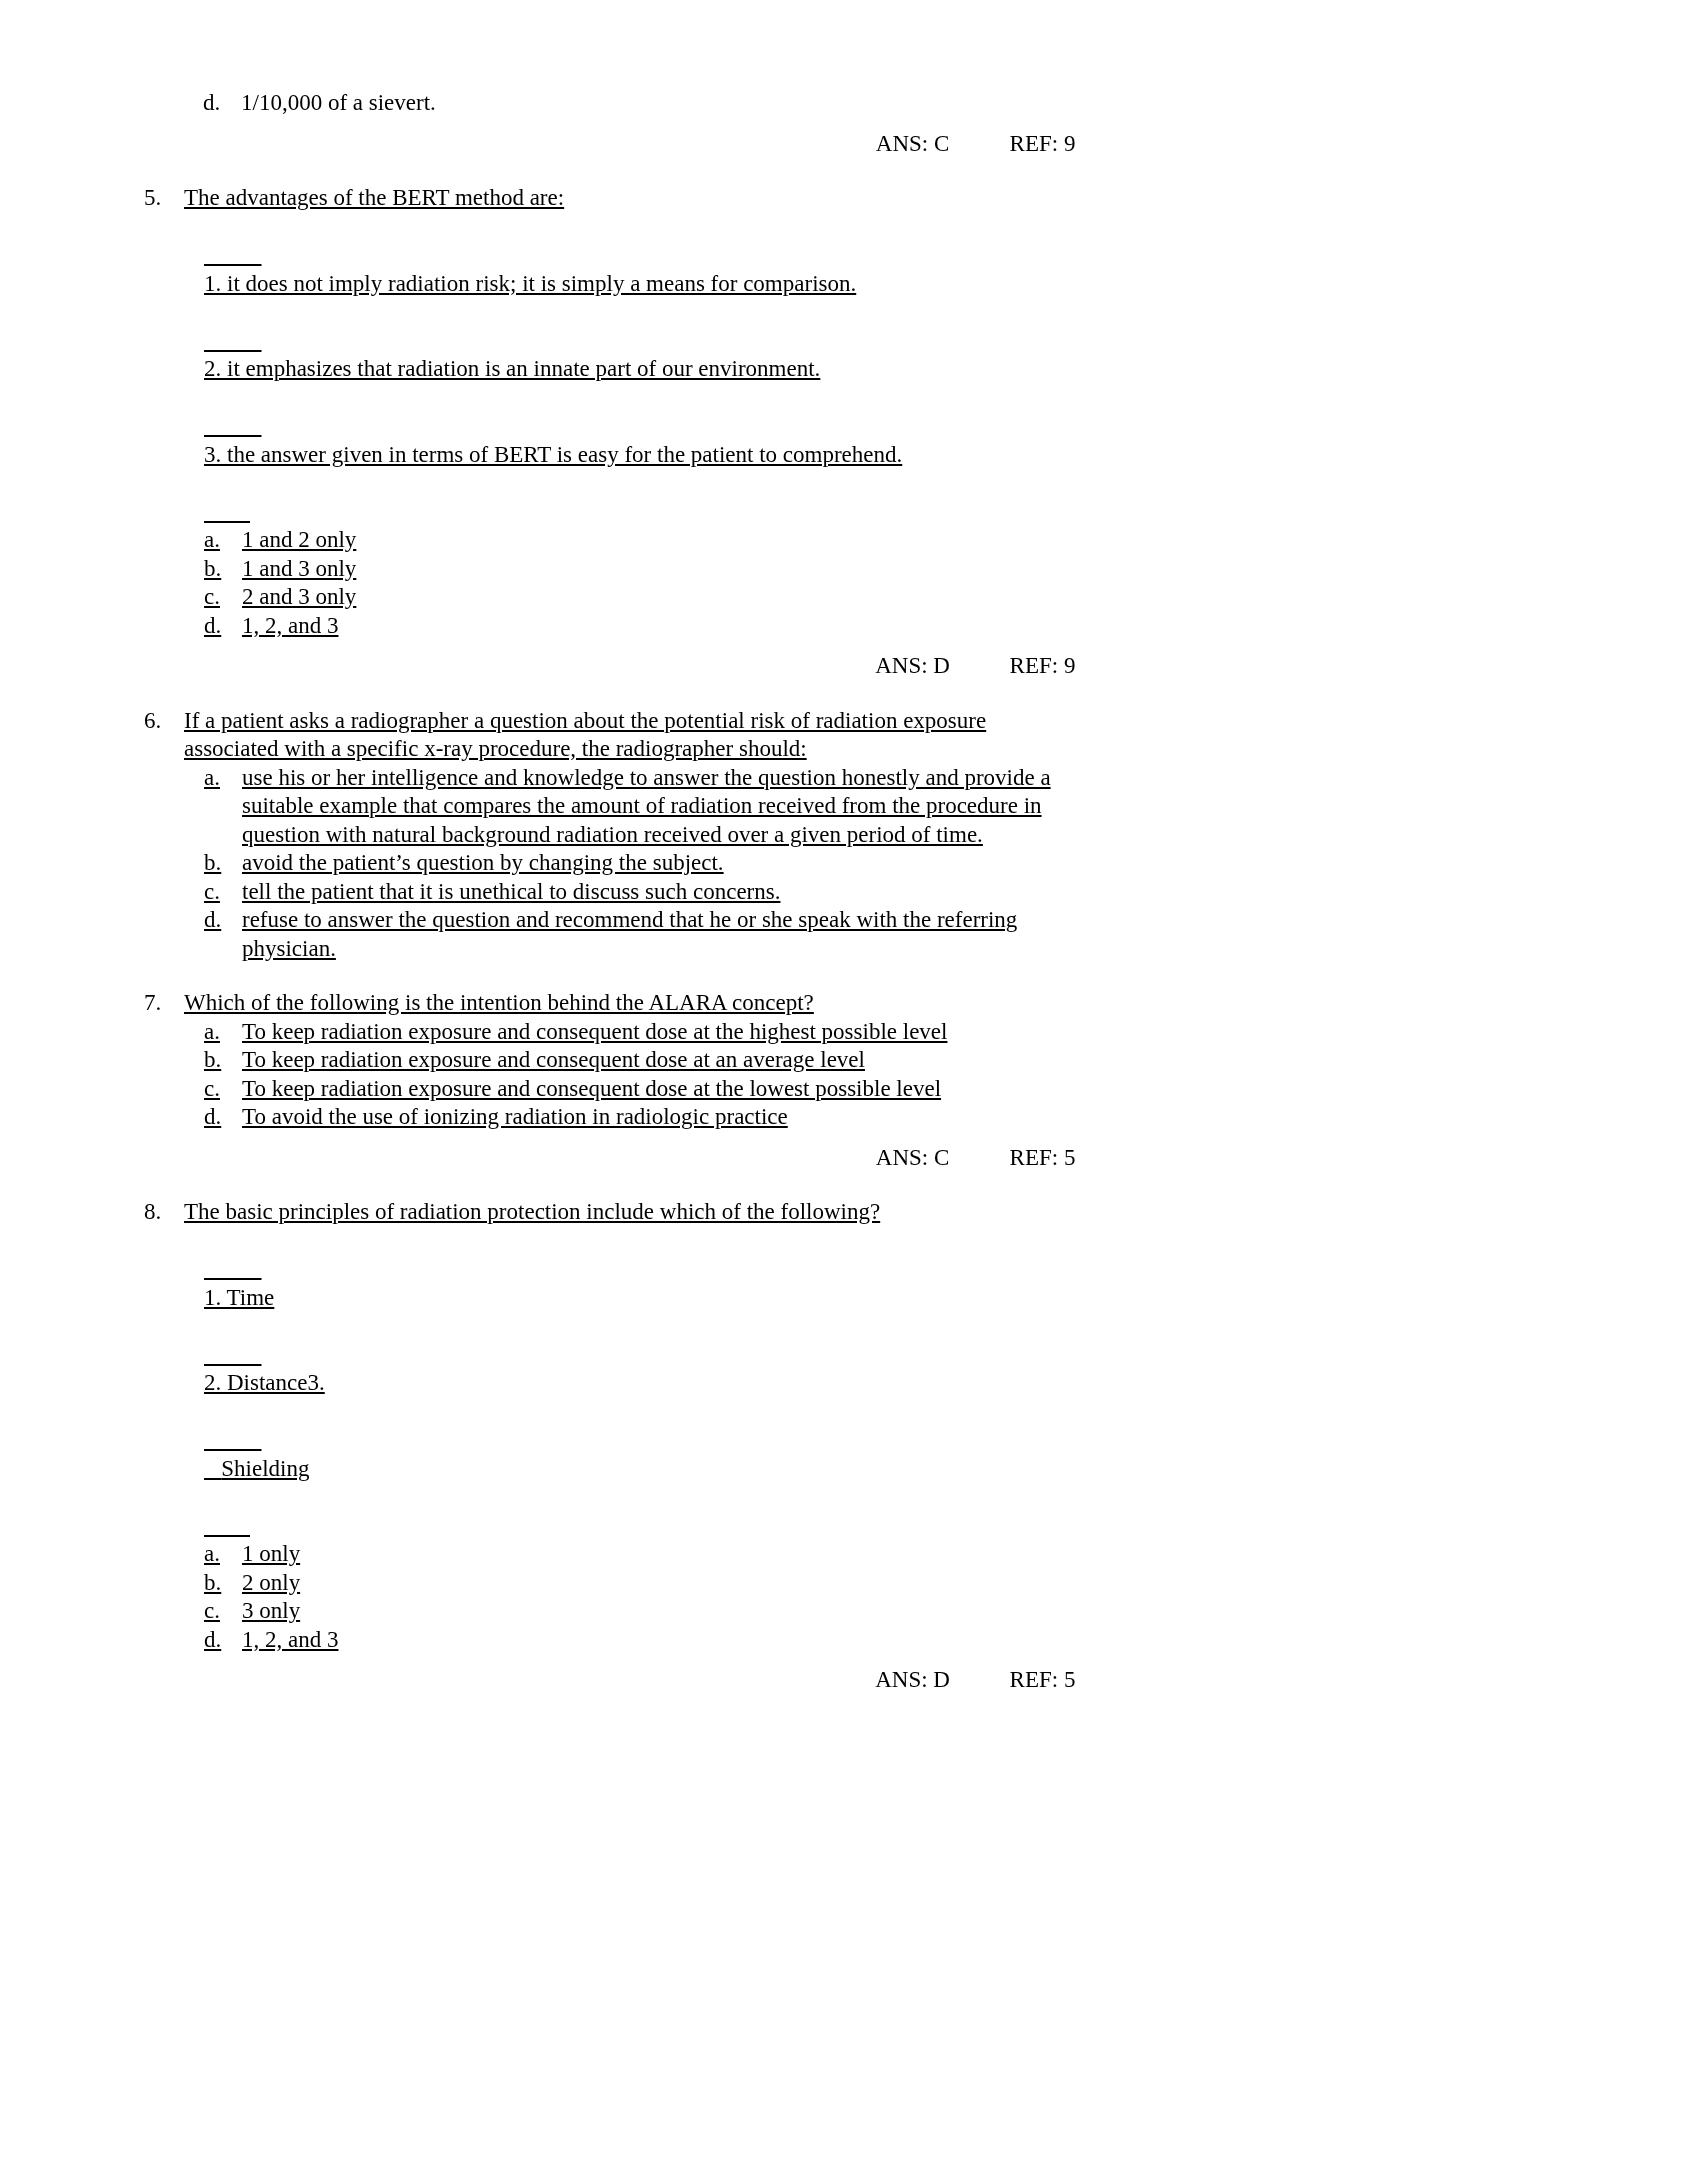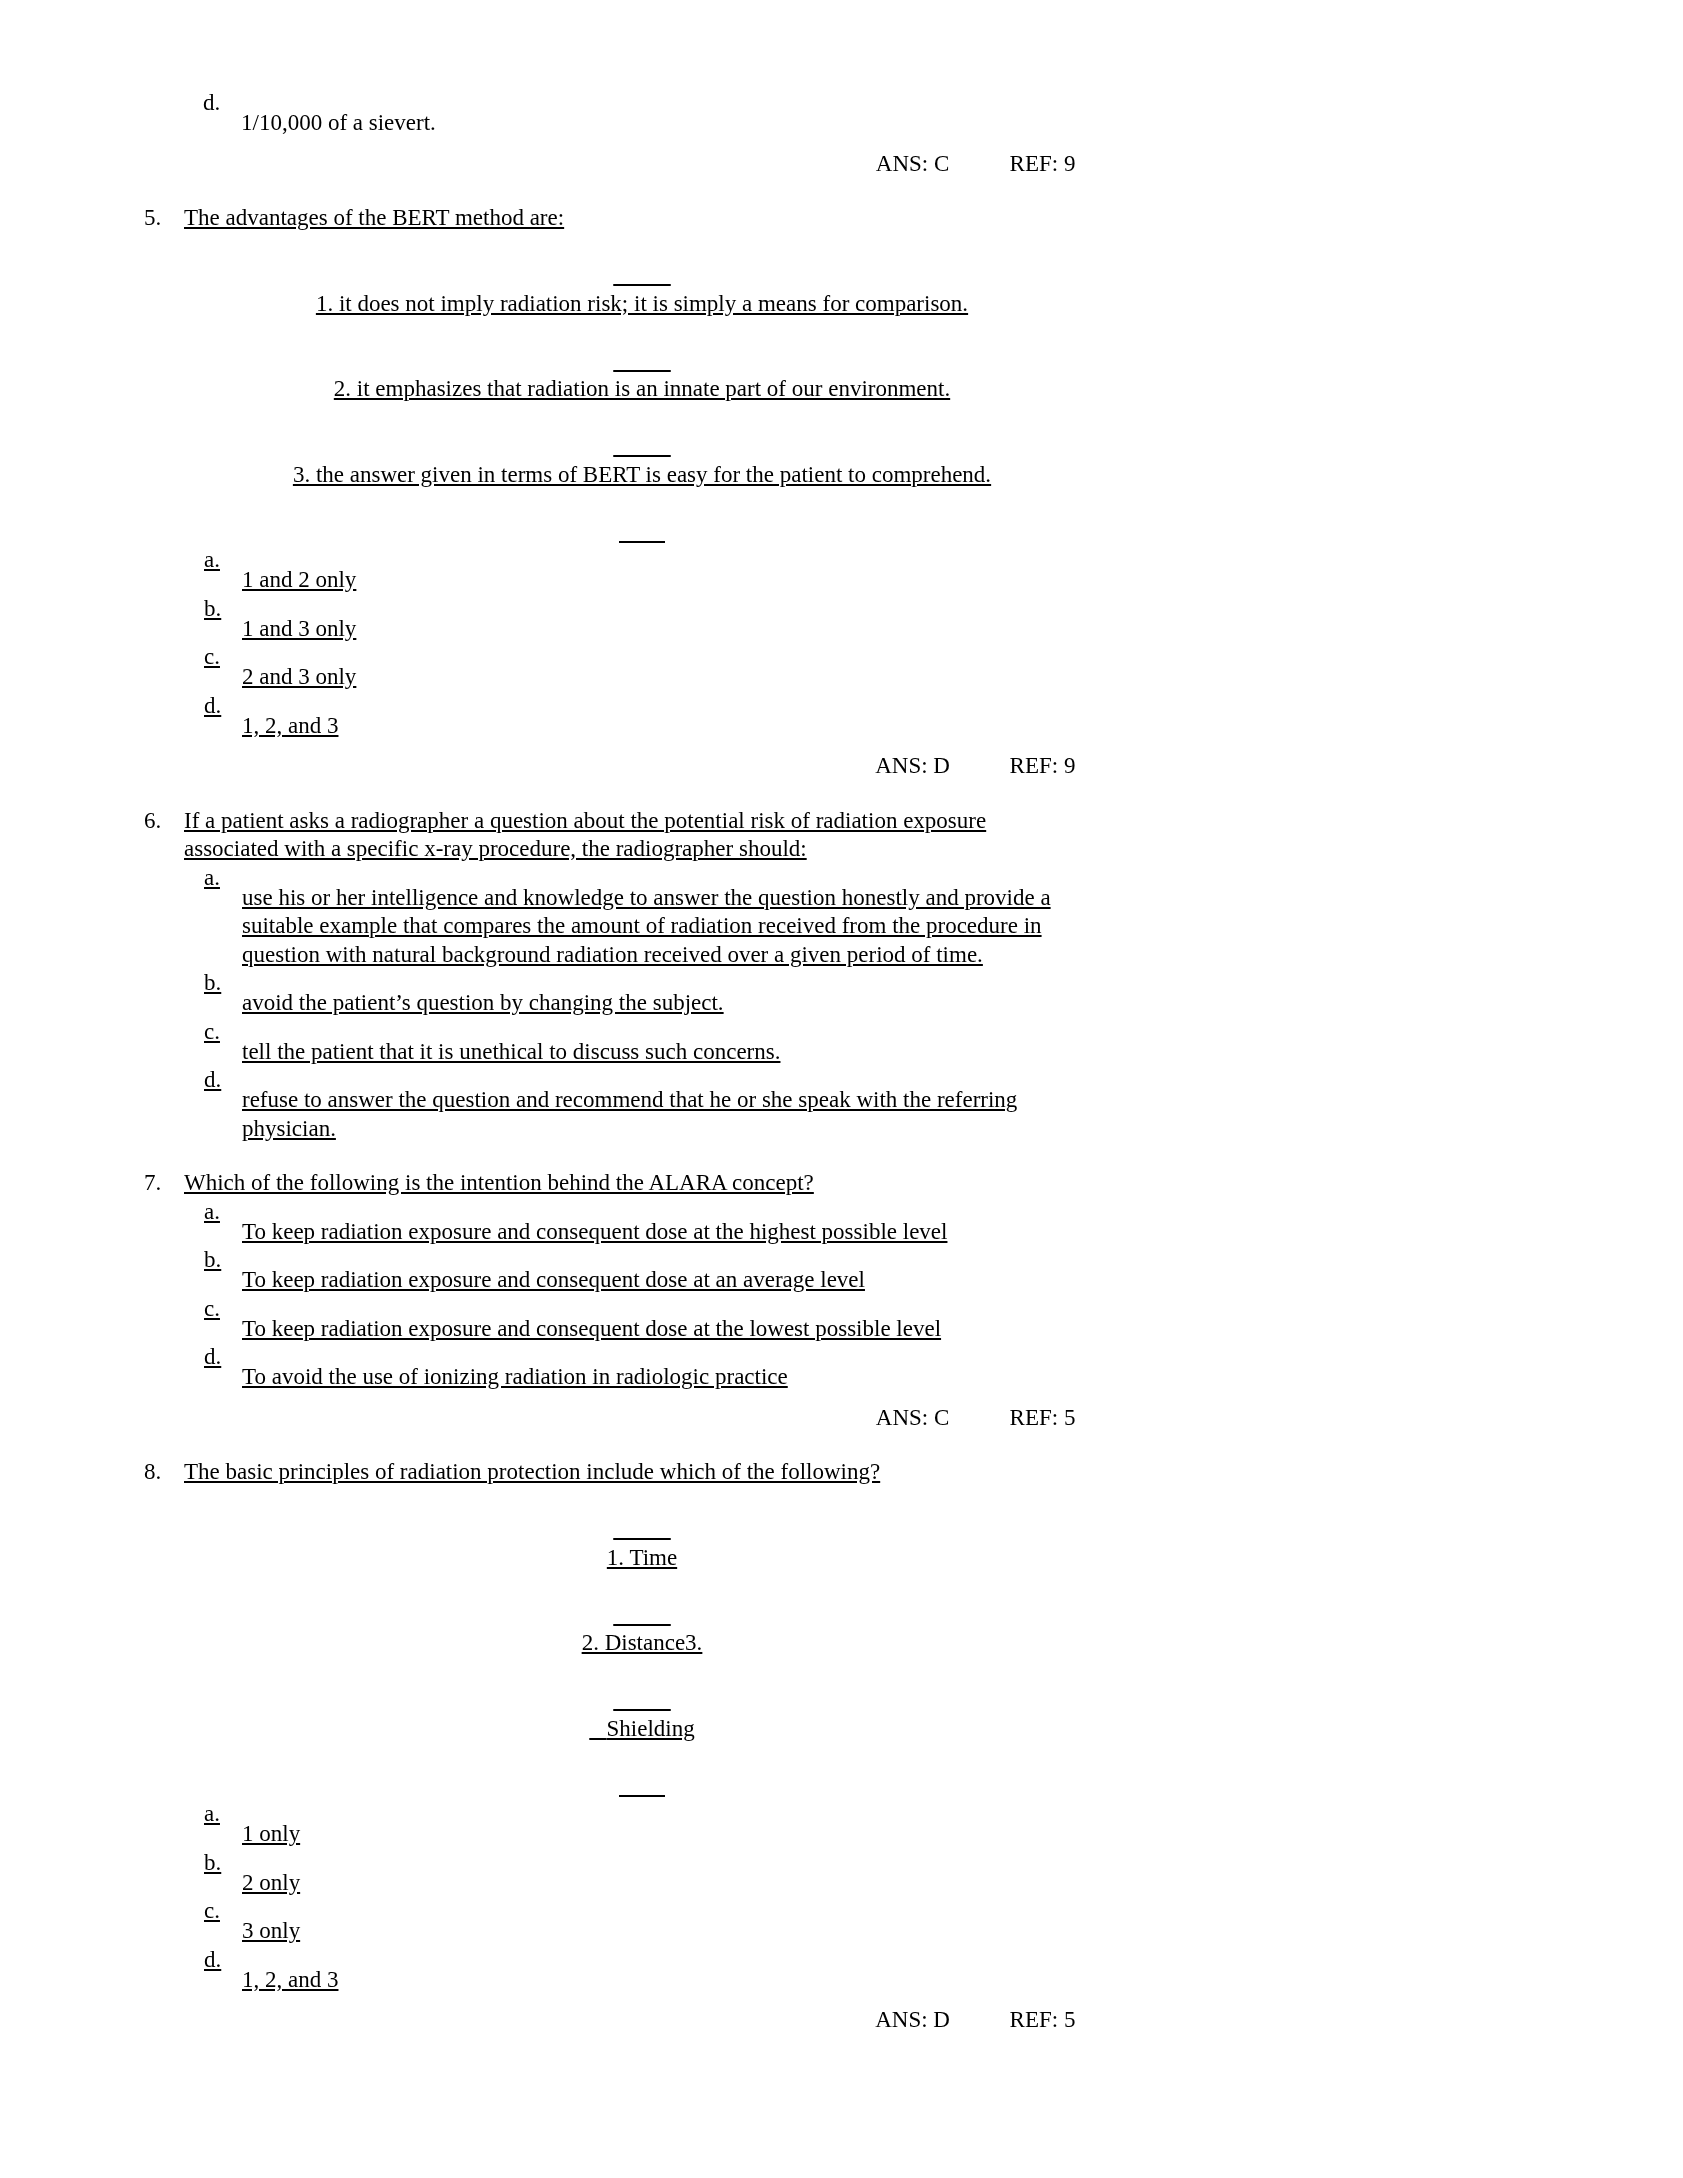--- a/index.html
+++ b/index.html
@@ -17,25 +17,25 @@
     overflow: hidden;
   }
   .page {
     box-sizing: border-box;
     padding: 89px 0 0 144px;
   }
   .q { margin-top: 26px; }
   .q-main { display: flex; }
   .qnum { flex: 0 0 40px; width: 40px; }
   .qbody { width: 896px; text-decoration: underline; }
-  .sublist { margin-left: 20px; white-space: pre-wrap; text-align: center; }
+  .sublist { margin-left: 20px; white-space: pre-wrap; }
   .opts { margin-left: 20px; }
   .opt-row { display: flex; }
   .opt-letter { flex: 0 0 38px; width: 38px; }
-  .opt-text { flex: 1; margin-top: 20px; }
+  .opt-text { flex: 1; }
   .answer-row { margin-top: 12px; margin-left: 64px; text-align: center; }
   .ans-label { display: inline-block; width: 194px; }
   .fragment .opt-row { margin-left: 59px; width: 871px; }
 </style>
 </head>
 <body>
 
 <div class="page">
 
   <div class="fragment">

